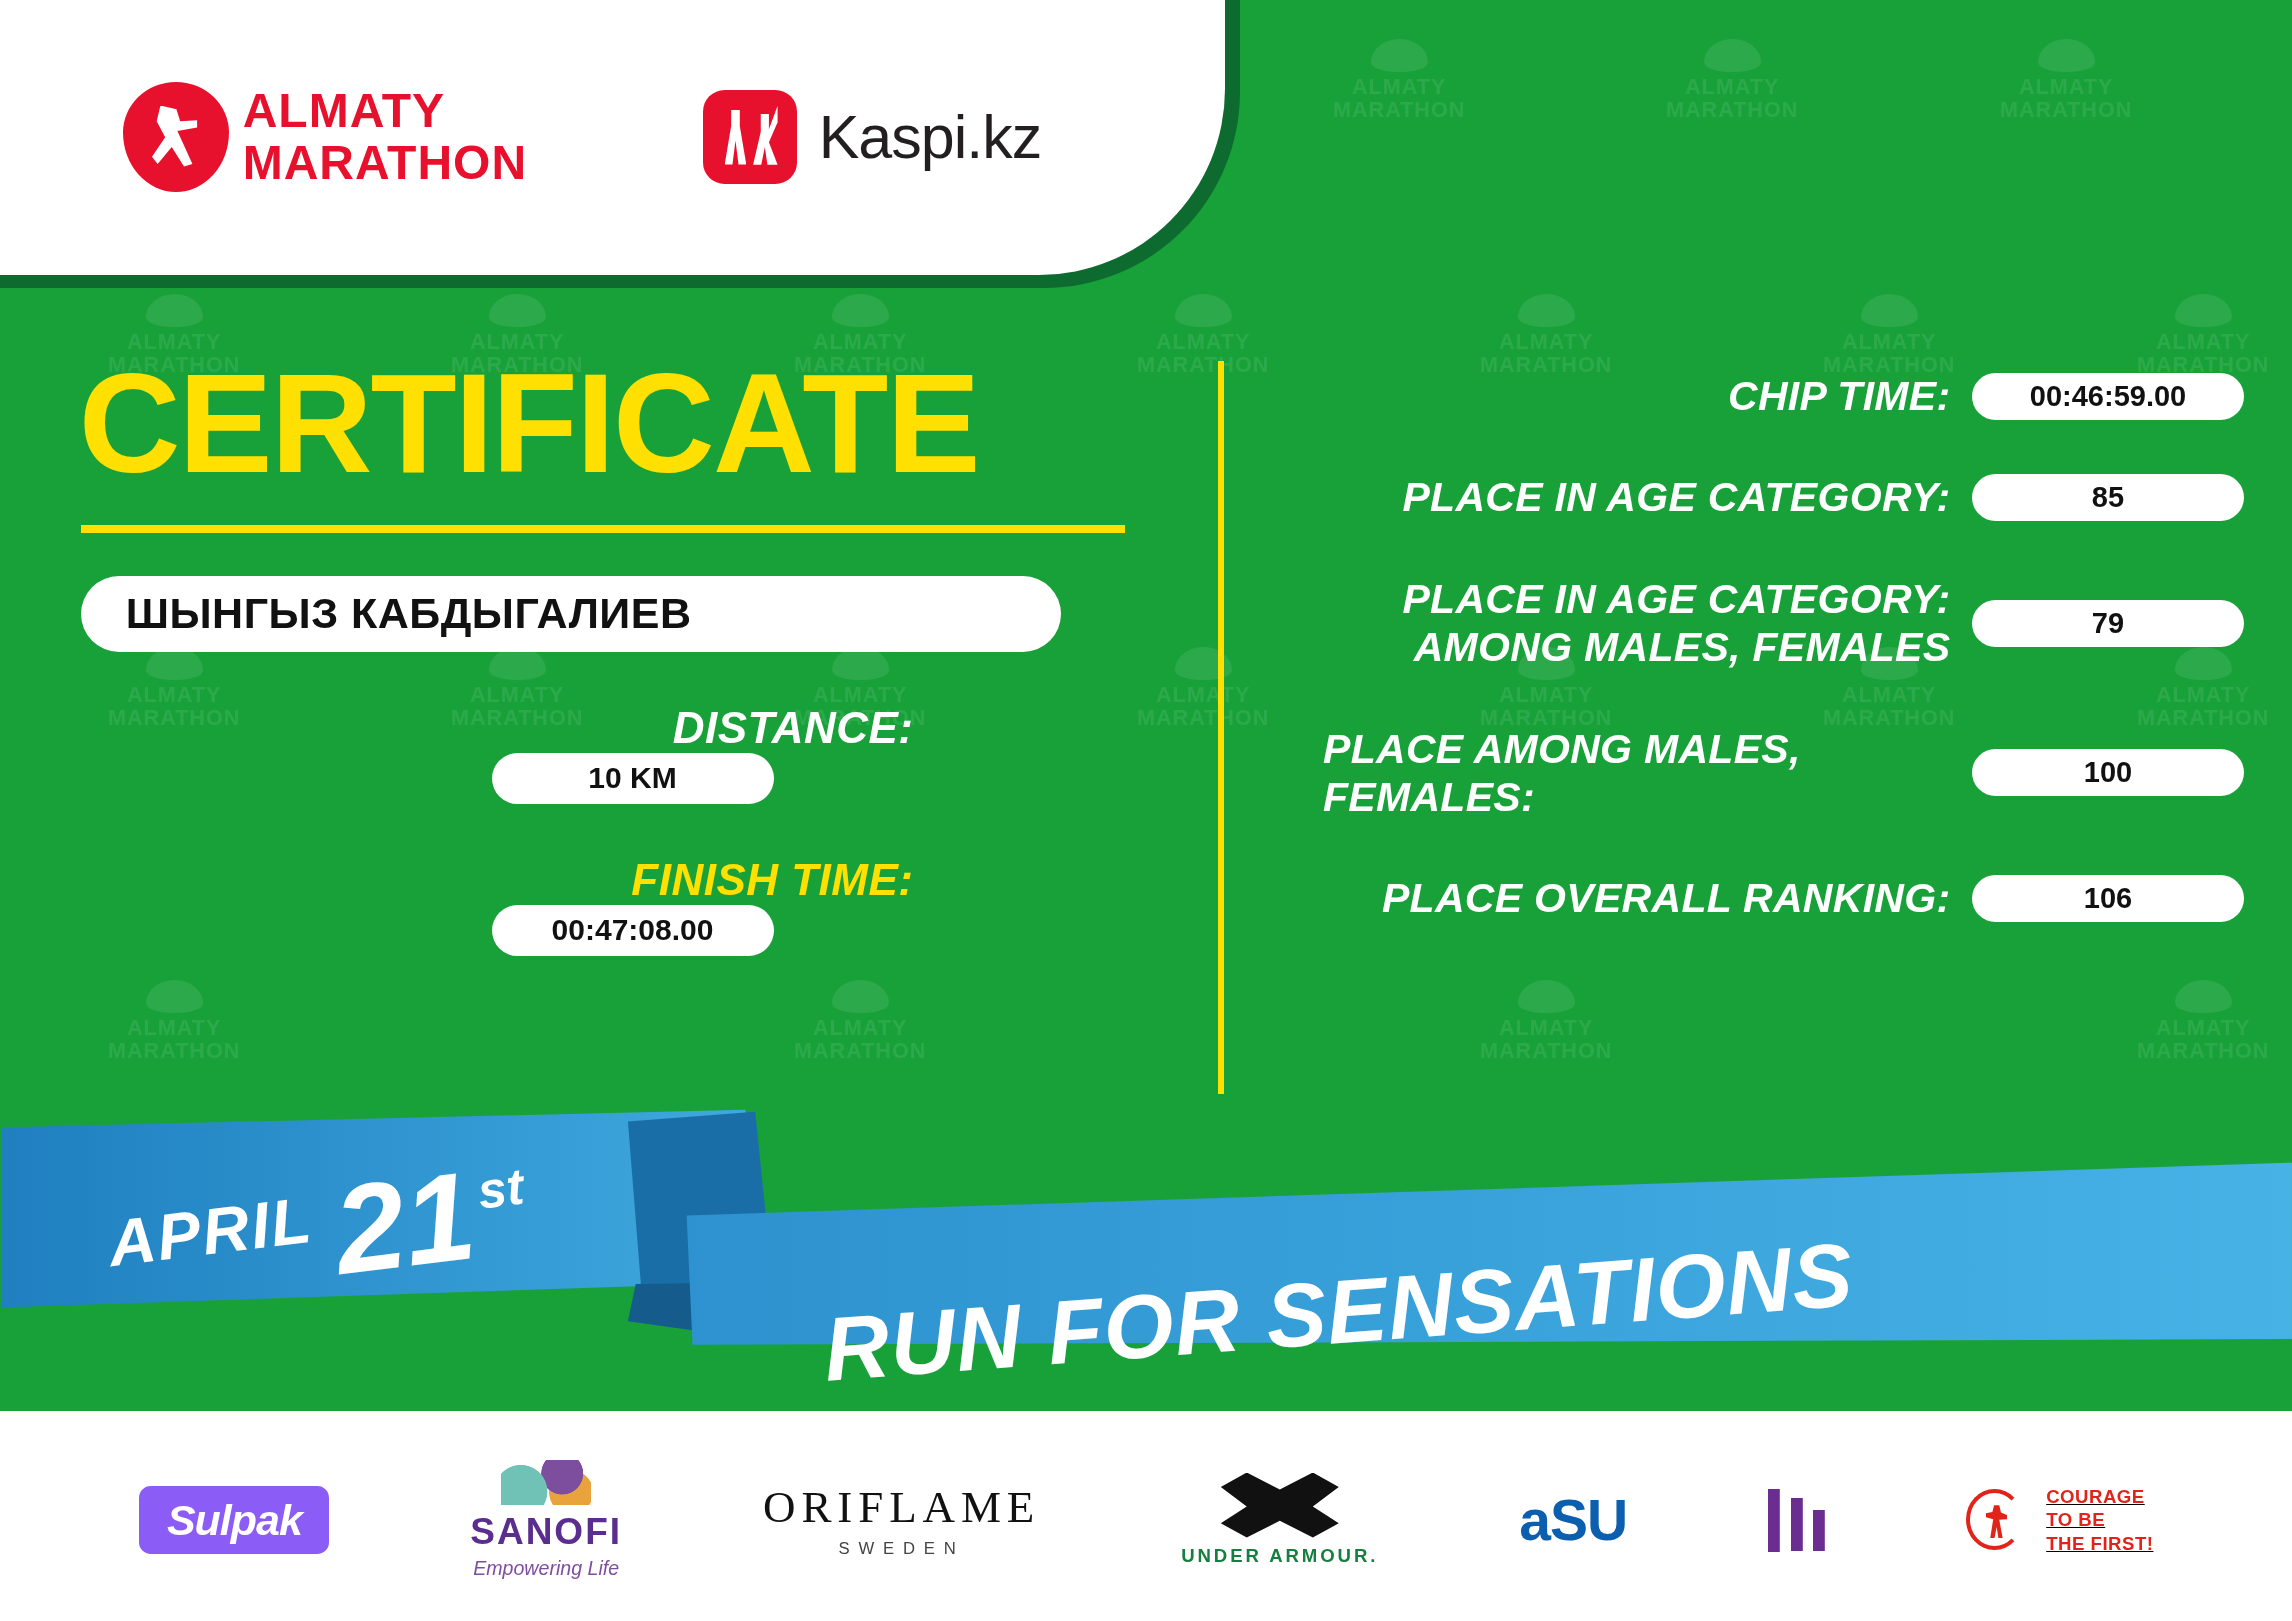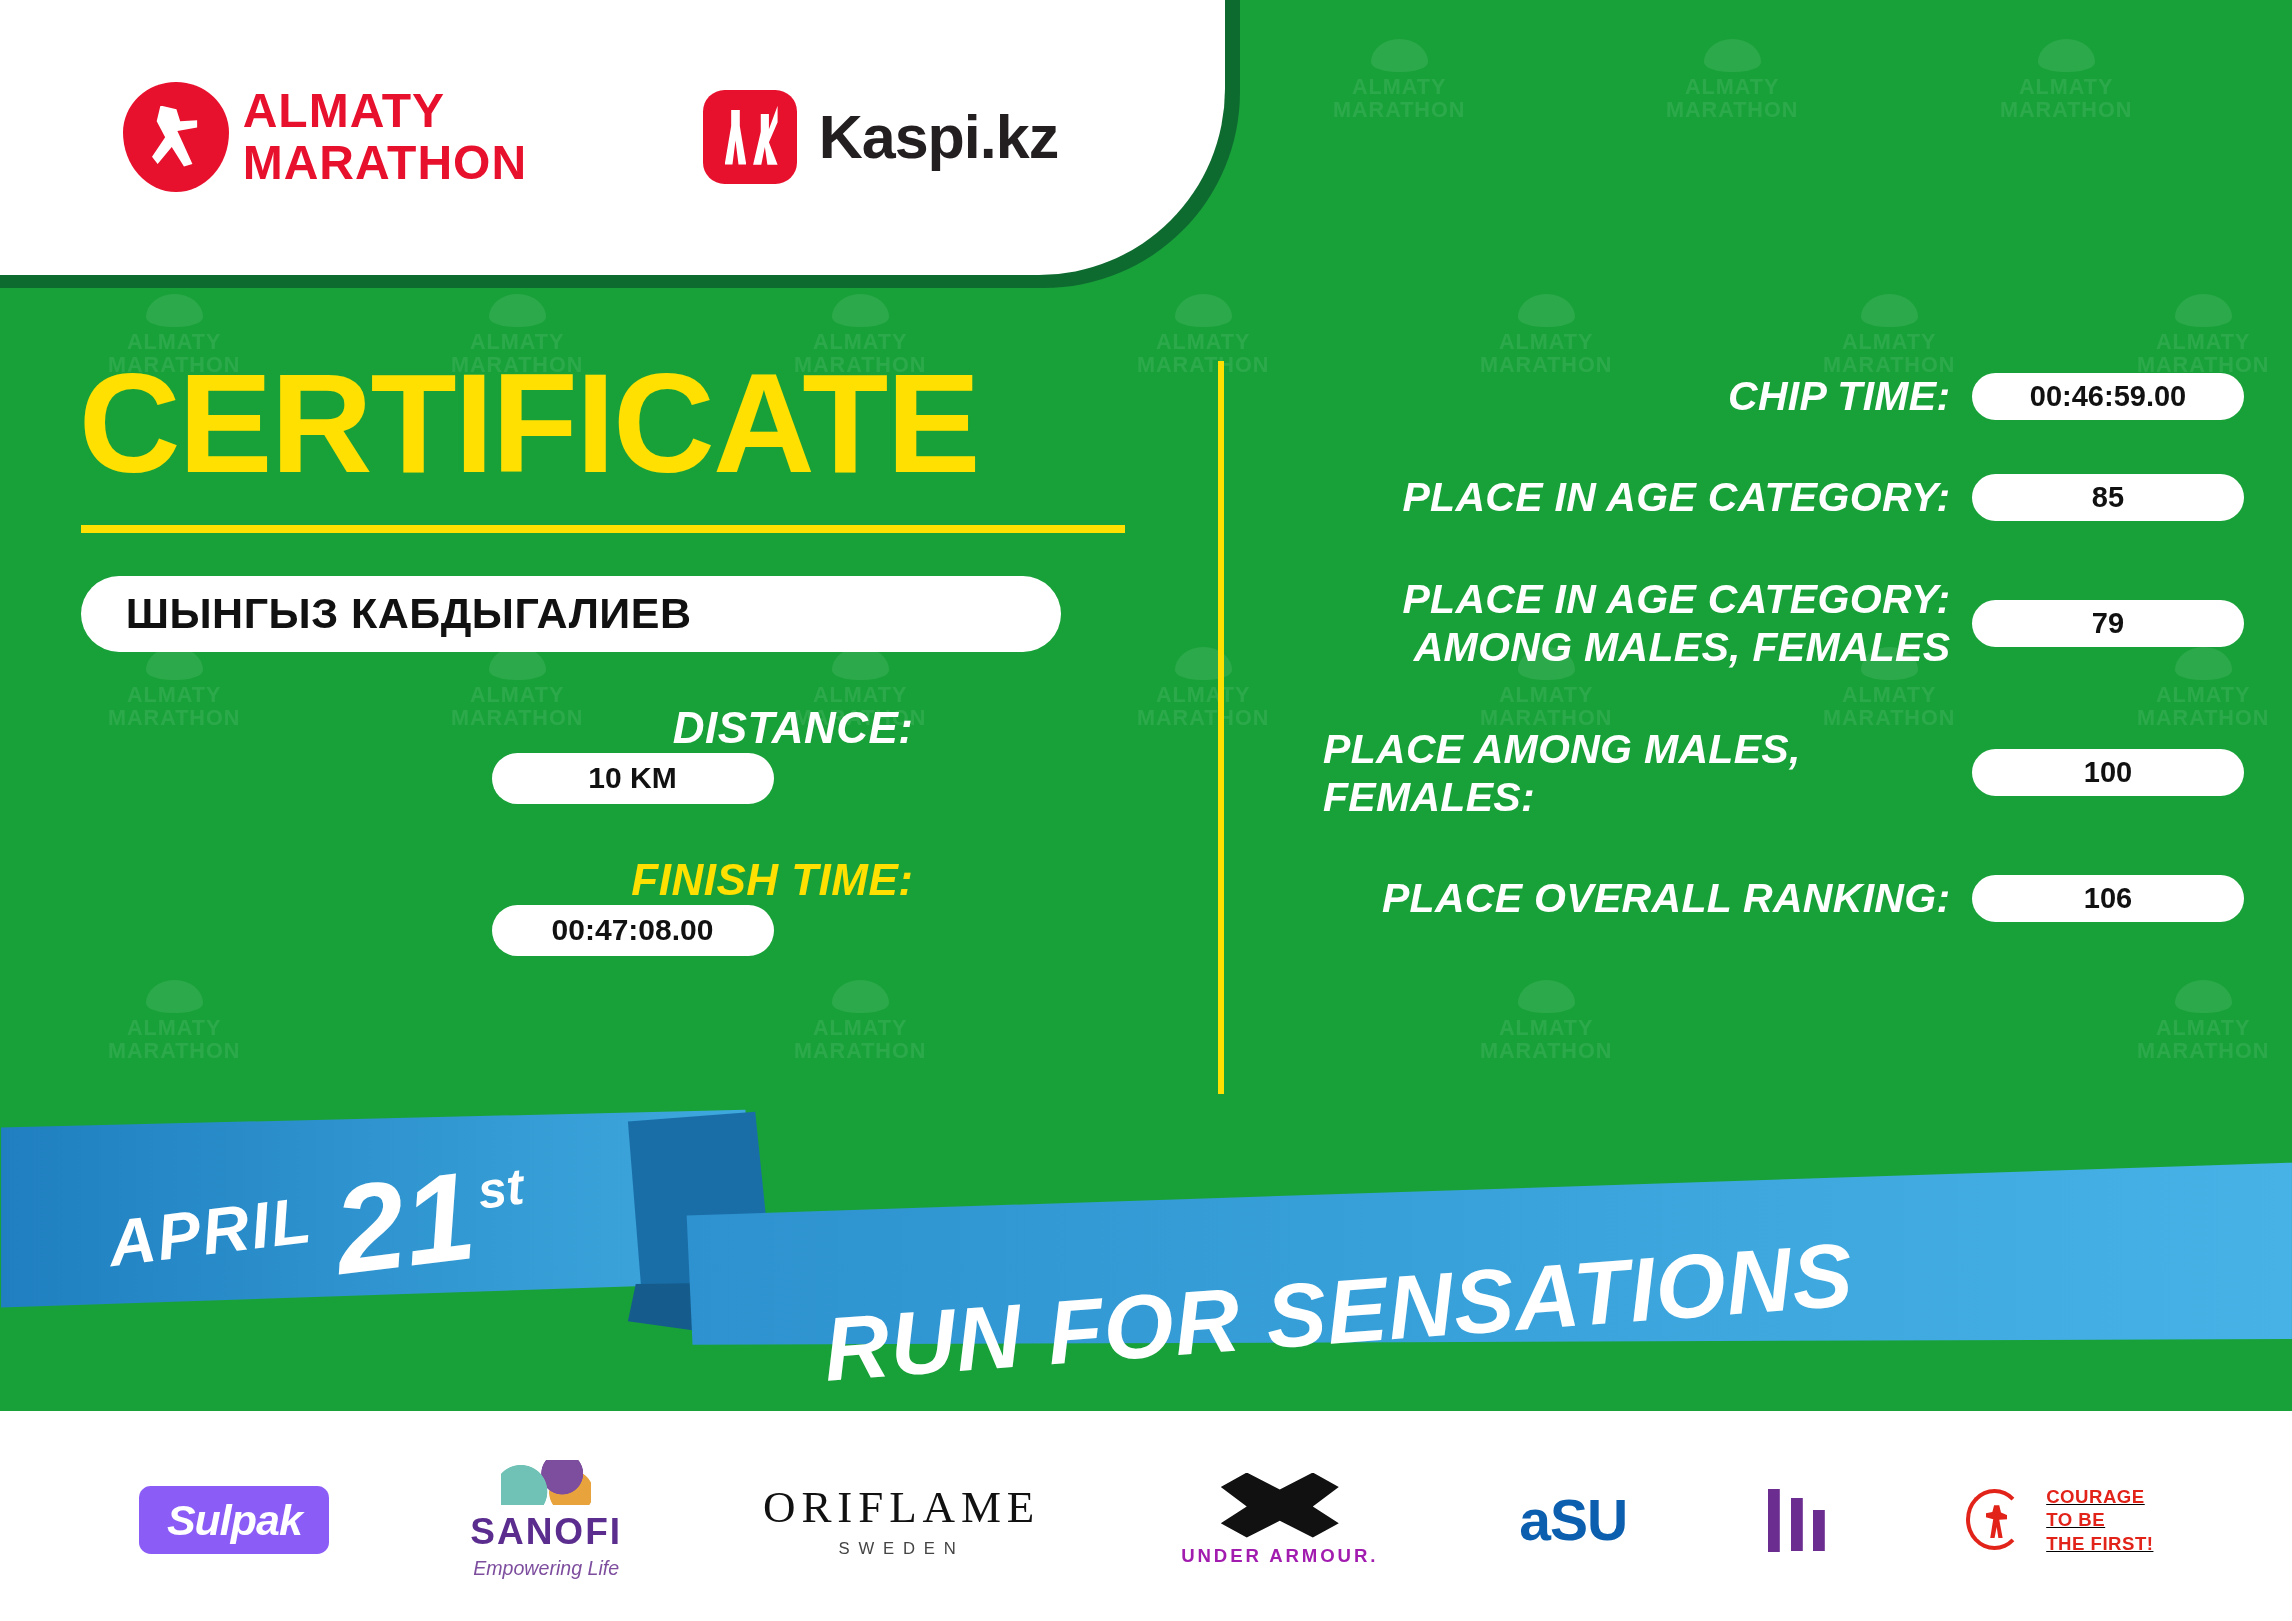--- a/index.html
+++ b/index.html
@@ -117,21 +117,21 @@
   }
   .kaspi-mark::after {
     content: "";
     position: absolute; left: 49px; top: 15.7px;
     width: 25.5px; height: 59px;
     background: #fff;
     clip-path: polygon(34% 14%, 66% 14%, 66% 40%, 100% 0, 100% 28%, 66% 62%, 100% 100%, 60% 100%, 50% 70%, 36% 100%, 4% 100%, 34% 44%);
   }
   .kaspi-text {
     color: #231F20;
-    font-weight: bold;
+    font-weight: normal;
     font-size: 61px;
     letter-spacing: -1px;
     text-align: center;
   }
 
   
   .left-col {
     position: absolute;
     left: 69px; top: 353px;
     width: 1127px;
@@ -320,21 +320,21 @@
       radial-gradient(circle at 68% 30%, #7D4D9E 0 30%, transparent 31%),
       radial-gradient(circle at 78% 72%, #E8A33D 0 28%, transparent 29%);
   }
   .sp-sanofi .nm { color: #5B2D8E; font-size: 37px; font-weight: bold; letter-spacing: 2px; }
   .sp-sanofi .tg { color: #7D4D9E; font-size: 19.6px; font-style: italic; margin-top: 3.9px; }
 
   .sp-oriflame { text-align: center; color: #111; }
   .sp-oriflame .nm { font-size: 45px; letter-spacing: 5.9px; font-family: "Liberation Serif", serif; }
   .sp-oriflame .sub { font-size: 16.7px; letter-spacing: 8.8px; margin-top: 5.9px; color: #444; }
 
-  .sp-ua { text-align: right; color: #a21caf; }
+  .sp-ua { text-align: right; color: #15803d; }
   .sp-ua .mark {
     width: 118px; height: 65px; margin: 0 auto 7.8px;
     background: #111;
     clip-path: polygon(0 22%, 22% 0, 50% 26%, 78% 0, 100% 22%, 78% 52%, 100% 78%, 78% 100%, 50% 74%, 22% 100%, 0 78%, 22% 52%);
   }
   .sp-ua .nm { font-size: 18.6px; letter-spacing: 2.9px; font-weight: bold; }
 
   .sp-asu { color: #0B5FAE; font-size: 57px; font-weight: bold; letter-spacing: -1px; }
 
   .sp-shak { display: flex; align-items: center; gap: 17.6px; }

